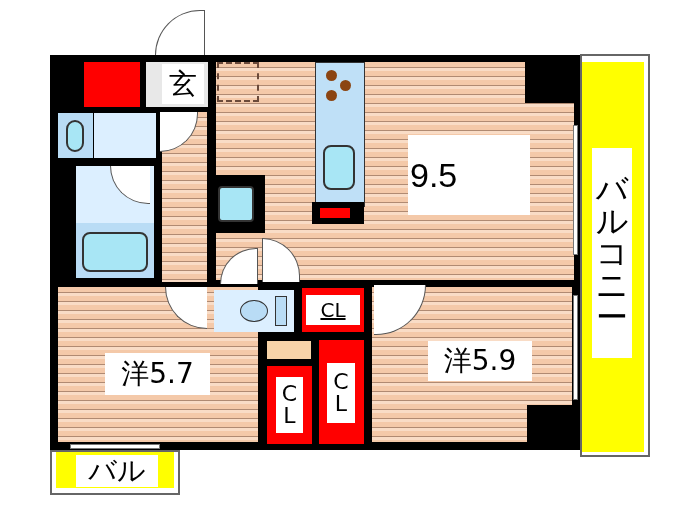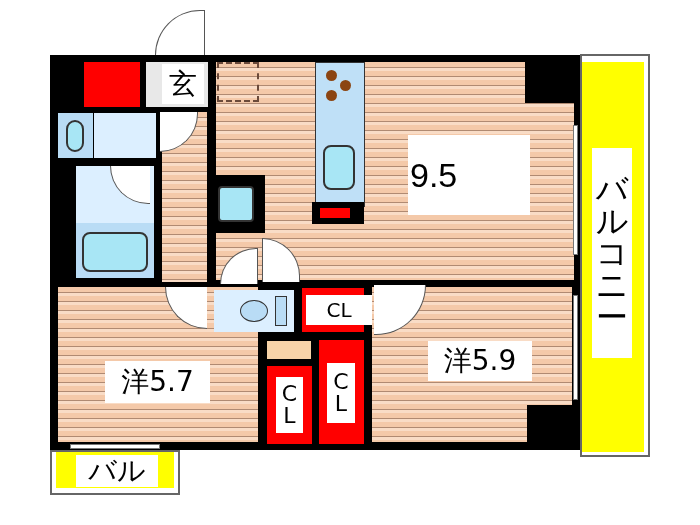--- a/index.html
+++ b/index.html
@@ -64,31 +64,31 @@
   <span>バ</span>
   <span>ル</span>
   <span>コ</span>
   <span>ニ</span>
   <span>ー</span>
 </div>
 <div class="abs win" style="left:573px;top:125px;width:5px;height:130px;"></div>
 <div class="abs win" style="left:573px;top:295px;width:5px;height:105px;"></div>
 
 <div class="abs floor" style="left:58px;top:287px;width:200px;height:155px;"></div>
-<div class="abs label" style="left:105px;top:353px;width:105px;height:42px;font-size:28px;margin-top:8px;">洋5.7</div>
+<div class="abs label" style="left:105px;top:353px;width:105px;height:42px;font-size:28px;">洋5.7</div>
 <div class="abs door-arc" style="left:165px;top:287px;width:42px;height:42px;border-radius:0 0 0 42px;border-top:none;border-right:none;"></div>
 
 <div class="abs wet" style="left:214px;top:290px;width:80px;height:42px;"></div>
 <div class="abs" style="left:240px;top:300px;width:28px;height:22px;border-radius:50%;background:#b9dcf5;border:1.5px solid #333;"></div>
 <div class="abs" style="left:275px;top:296px;width:12px;height:30px;background:#b9dcf5;border:1.5px solid #333;"></div>
 <div class="abs door-arc" style="left:220px;top:248px;width:38px;height:36px;border-radius:38px 0 0 0;border-bottom:none;"></div>
 <div class="abs door-arc" style="left:262px;top:238px;width:38px;height:44px;border-radius:0 44px 0 0;border-bottom:none;"></div>
 
 <div class="abs cl" style="left:302px;top:288px;width:62px;height:44px;"></div>
-<div class="abs label" style="left:306px;top:295px;width:66px;height:30px;font-size:20px;">CL</div>
+<div class="abs label" style="left:306px;top:295px;width:54px;height:30px;font-size:20px;text-decoration:underline;">CL</div>
 
 <div class="abs" style="left:267px;top:341px;width:44px;height:18px;background:#f7d3a8;"></div>
 
 <div class="abs cl" style="left:267px;top:366px;width:45px;height:78px;"></div>
 <div class="abs label" style="left:276px;top:377px;width:27px;height:56px;flex-direction:column;font-size:22px;">
   <span>C</span>
   <span>L</span>
 </div>
 
 <div class="abs cl" style="left:319px;top:340px;width:45px;height:104px;"></div>

